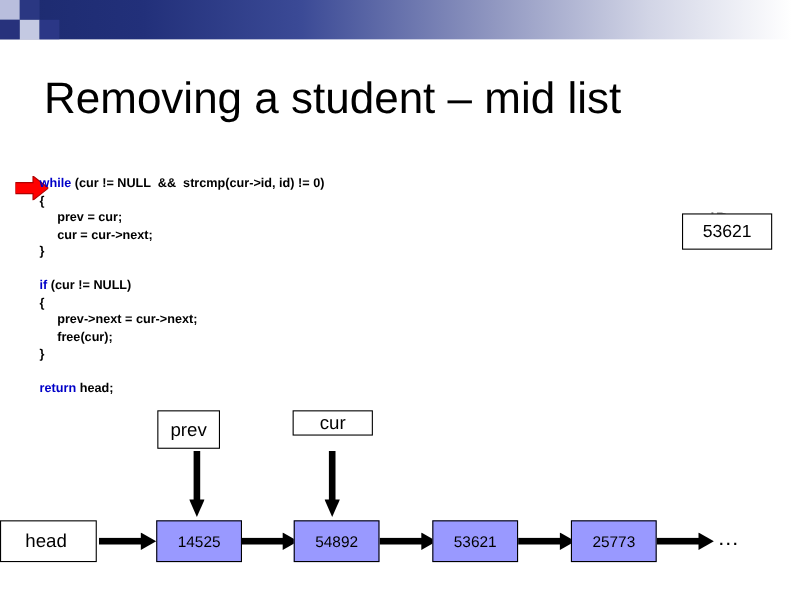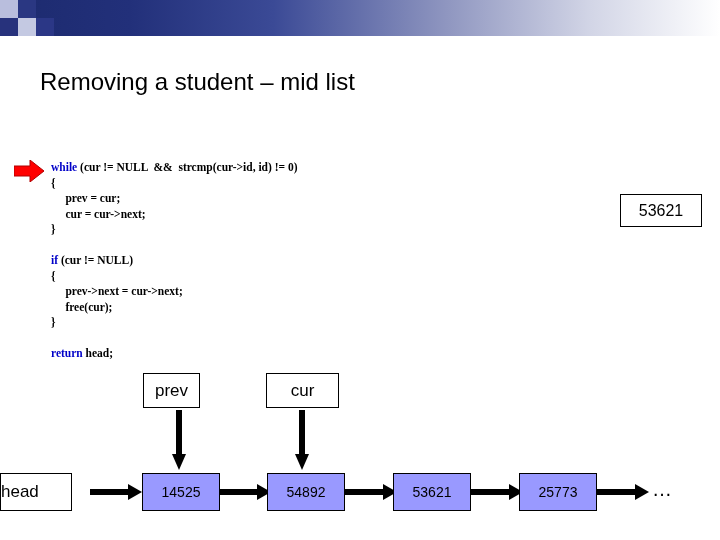--- a/index.html
+++ b/index.html
@@ -42,41 +42,41 @@
     width: 720px; height: 3px;
     background: #ffffff;
   }
 
   
   #slide-title {
     position: absolute;
     left: 40px;
     top: 68px;
     width: 640px;
-    font-size: 24px;
+    font-size: 40px;
     color: #000000;
     font-family: "Liberation Sans", sans-serif;
     white-space: nowrap;
   }
 
   
   #red-arrow {
     position: absolute;
     left: 14px;
     top: 160px;
     width: 30px;
     height: 22px;
   }
 
   
   #code-block {
     position: absolute;
-    left: 51px;
+    left: 36px;
     top: 160px;
-    font-family: Liberation Serif, serif;
+    font-family: Liberation Sans, sans-serif;
     font-size: 11.5px;
     line-height: 15.5px;
     color: #000000;
     white-space: pre;
   }
   .kw { color: #0000c8; font-weight: bold; }
   .bold { font-weight: bold; }
 
   
   #id-label {
@@ -109,44 +109,44 @@
     border: 1px solid #000000;
     background: #ffffff;
     display: flex;
     align-items: center;
     justify-content: center;
     font-size: 17px;
     color: #000000;
     box-sizing: border-box;
   }
   #ptr-prev { left: 143px; top: 373px; width: 57px; height: 35px; }
-  #ptr-cur  { left: 266px; top: 373px; width: 73px; height: 35px; }
+  #ptr-cur  { left: 266px; top: 373px; width: 73px; height: 23px; }
 
   
   .v-arrow {
     position: absolute;
     width: 14px;
     height: 60px;
   }
   #v-arrow-prev { left: 172px; top: 410px; }
   #v-arrow-cur  { left: 295px; top: 410px; }
 
   
   #head-box {
     position: absolute;
     left: 0px;
     top: 473px;
-    width: 72px;
+    width: 88px;
     height: 38px;
     border: 1px solid #000000;
     background: #ffffff;
     display: flex;
     align-items: center;
     justify-content: flex-start;
-    padding-left: 0;
+    padding-left: 22px;
     font-size: 17px;
     color: #000000;
     box-sizing: border-box;
   }
   .node-box {
     position: absolute;
     top: 473px;
     width: 78px;
     height: 38px;
     border: 1px solid #000000;

